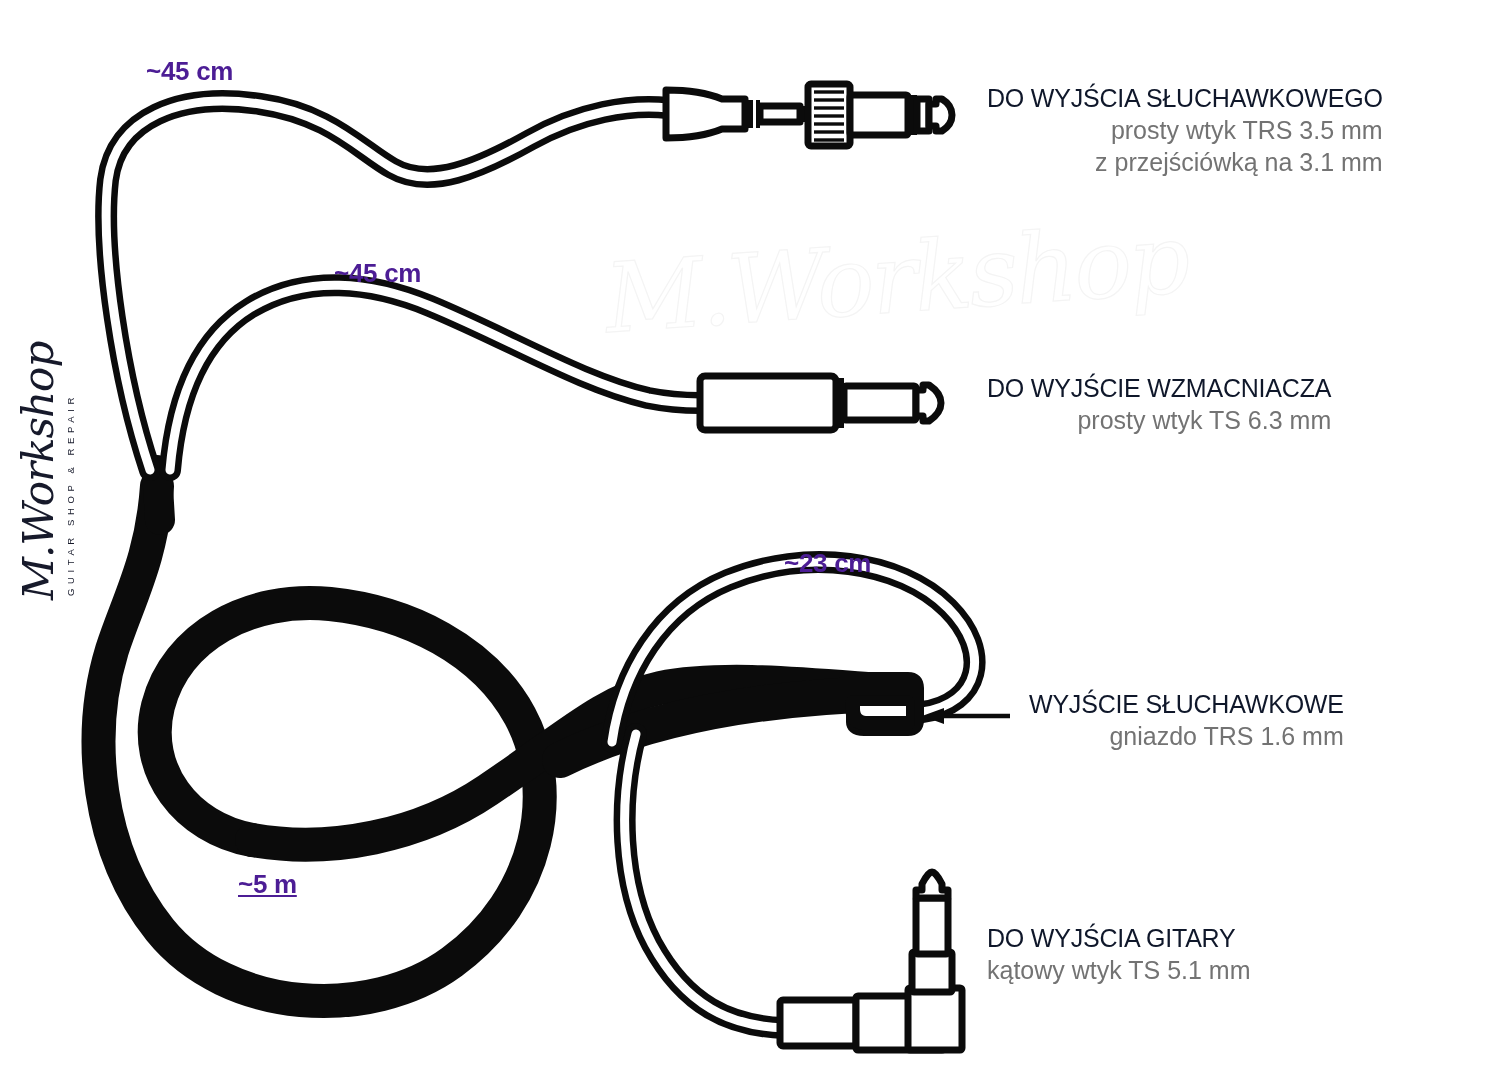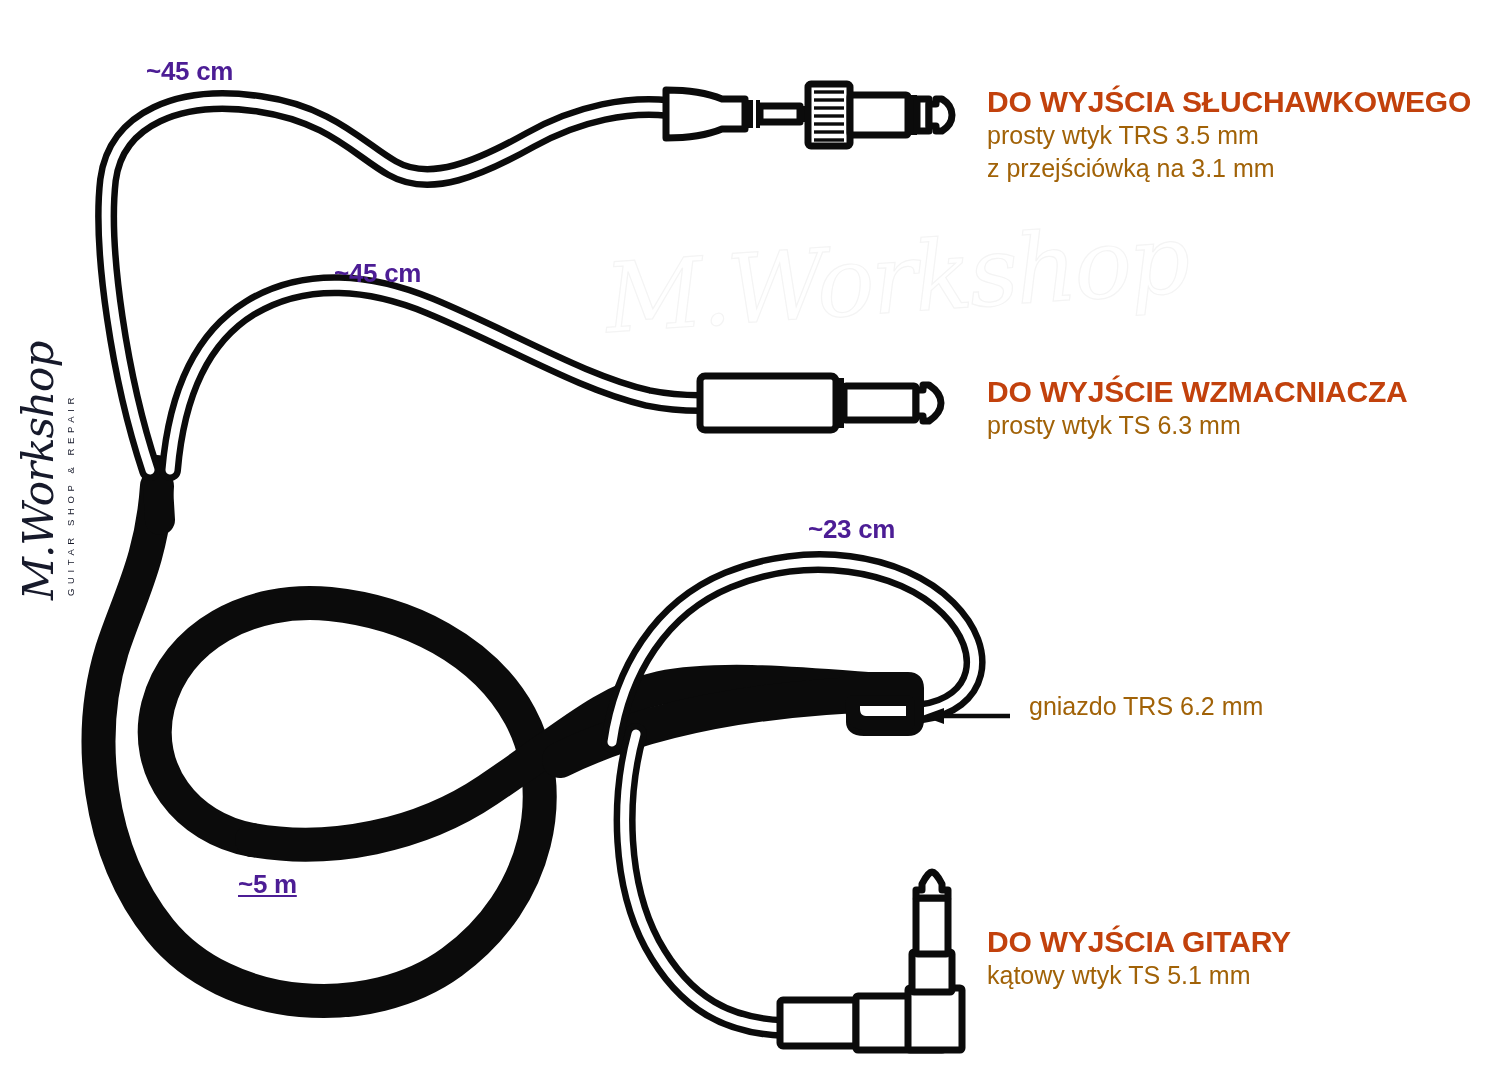--- a/index.html
+++ b/index.html
@@ -33,33 +33,34 @@
     left: 0; top: 0;
     width: 1506px;
     height: 1092px;
     pointer-events: none;
   }
   .callout {
     position: absolute;
     pointer-events: auto;
   }
   .callout .title {
-    font-weight: bold;
-    font-size: 30px;
+    font-weight: normal;
+    font-size: 25px;
     letter-spacing: -0.2px;
     line-height: 1.18;
-    color: #c2410c;
+    color: #0f172a;
     white-space: nowrap;
   }
   .callout .sub {
     font-size: 25px;
     font-weight: 300;
     line-height: 1.3;
-    color: #a16207;
-    white-space: nowrap;
+    color: #737373;
+    white-space: nowrap;
+    text-align: right;
   }
   .dim {
     position: absolute;
     font-weight: bold;
     font-size: 26px;
     color: #4c1d95;
     white-space: nowrap;
     letter-spacing: -0.3px;
   }
   #logo-left {
@@ -291,36 +292,37 @@
 
   <div id="logo-left">
     <div class="script">M.Workshop</div>
     <div class="tag">GUITAR SHOP &amp; REPAIR</div>
   </div>
 
   <div class="labels-layer">
 
     <div class="dim" style="left:146px; top:56px;">~45 cm</div>
     <div class="dim" style="left:334px; top:258px;">~45 cm</div>
-    <div class="dim" style="left:784px; top:514px;margin-left:24px;">~23 cm</div>
+    <div class="dim" style="left:784px; top:548px;">~23 cm</div>
     <div class="dim" style="left:238px; top:869px;text-decoration:underline;">~5 m</div>
 
     <div class="callout" style="left:987px; top:84px;">
       <div class="title">DO WYJŚCIA SŁUCHAWKOWEGO</div>
       <div class="sub">prosty wtyk TRS 3.5 mm</div>
       <div class="sub">z przejściówką na 3.1 mm</div>
     </div>
 
     <div class="callout" style="left:987px; top:374px;">
       <div class="title">DO WYJŚCIE WZMACNIACZA</div>
       <div class="sub">prosty wtyk TS 6.3 mm</div>
     </div>
 
     <div class="callout" style="left:1029px; top:690px;">
-      <div class="sub">gniazdo TRS 6.2 mm</div>
+      <div class="title">WYJŚCIE SŁUCHAWKOWE</div>
+      <div class="sub">gniazdo TRS 1.6 mm</div>
     </div>
 
     <div class="callout" style="left:987px; top:924px;">
       <div class="title">DO WYJŚCIA GITARY</div>
       <div class="sub">kątowy wtyk TS 5.1 mm</div>
     </div>
 
   </div>
 </div>
 

